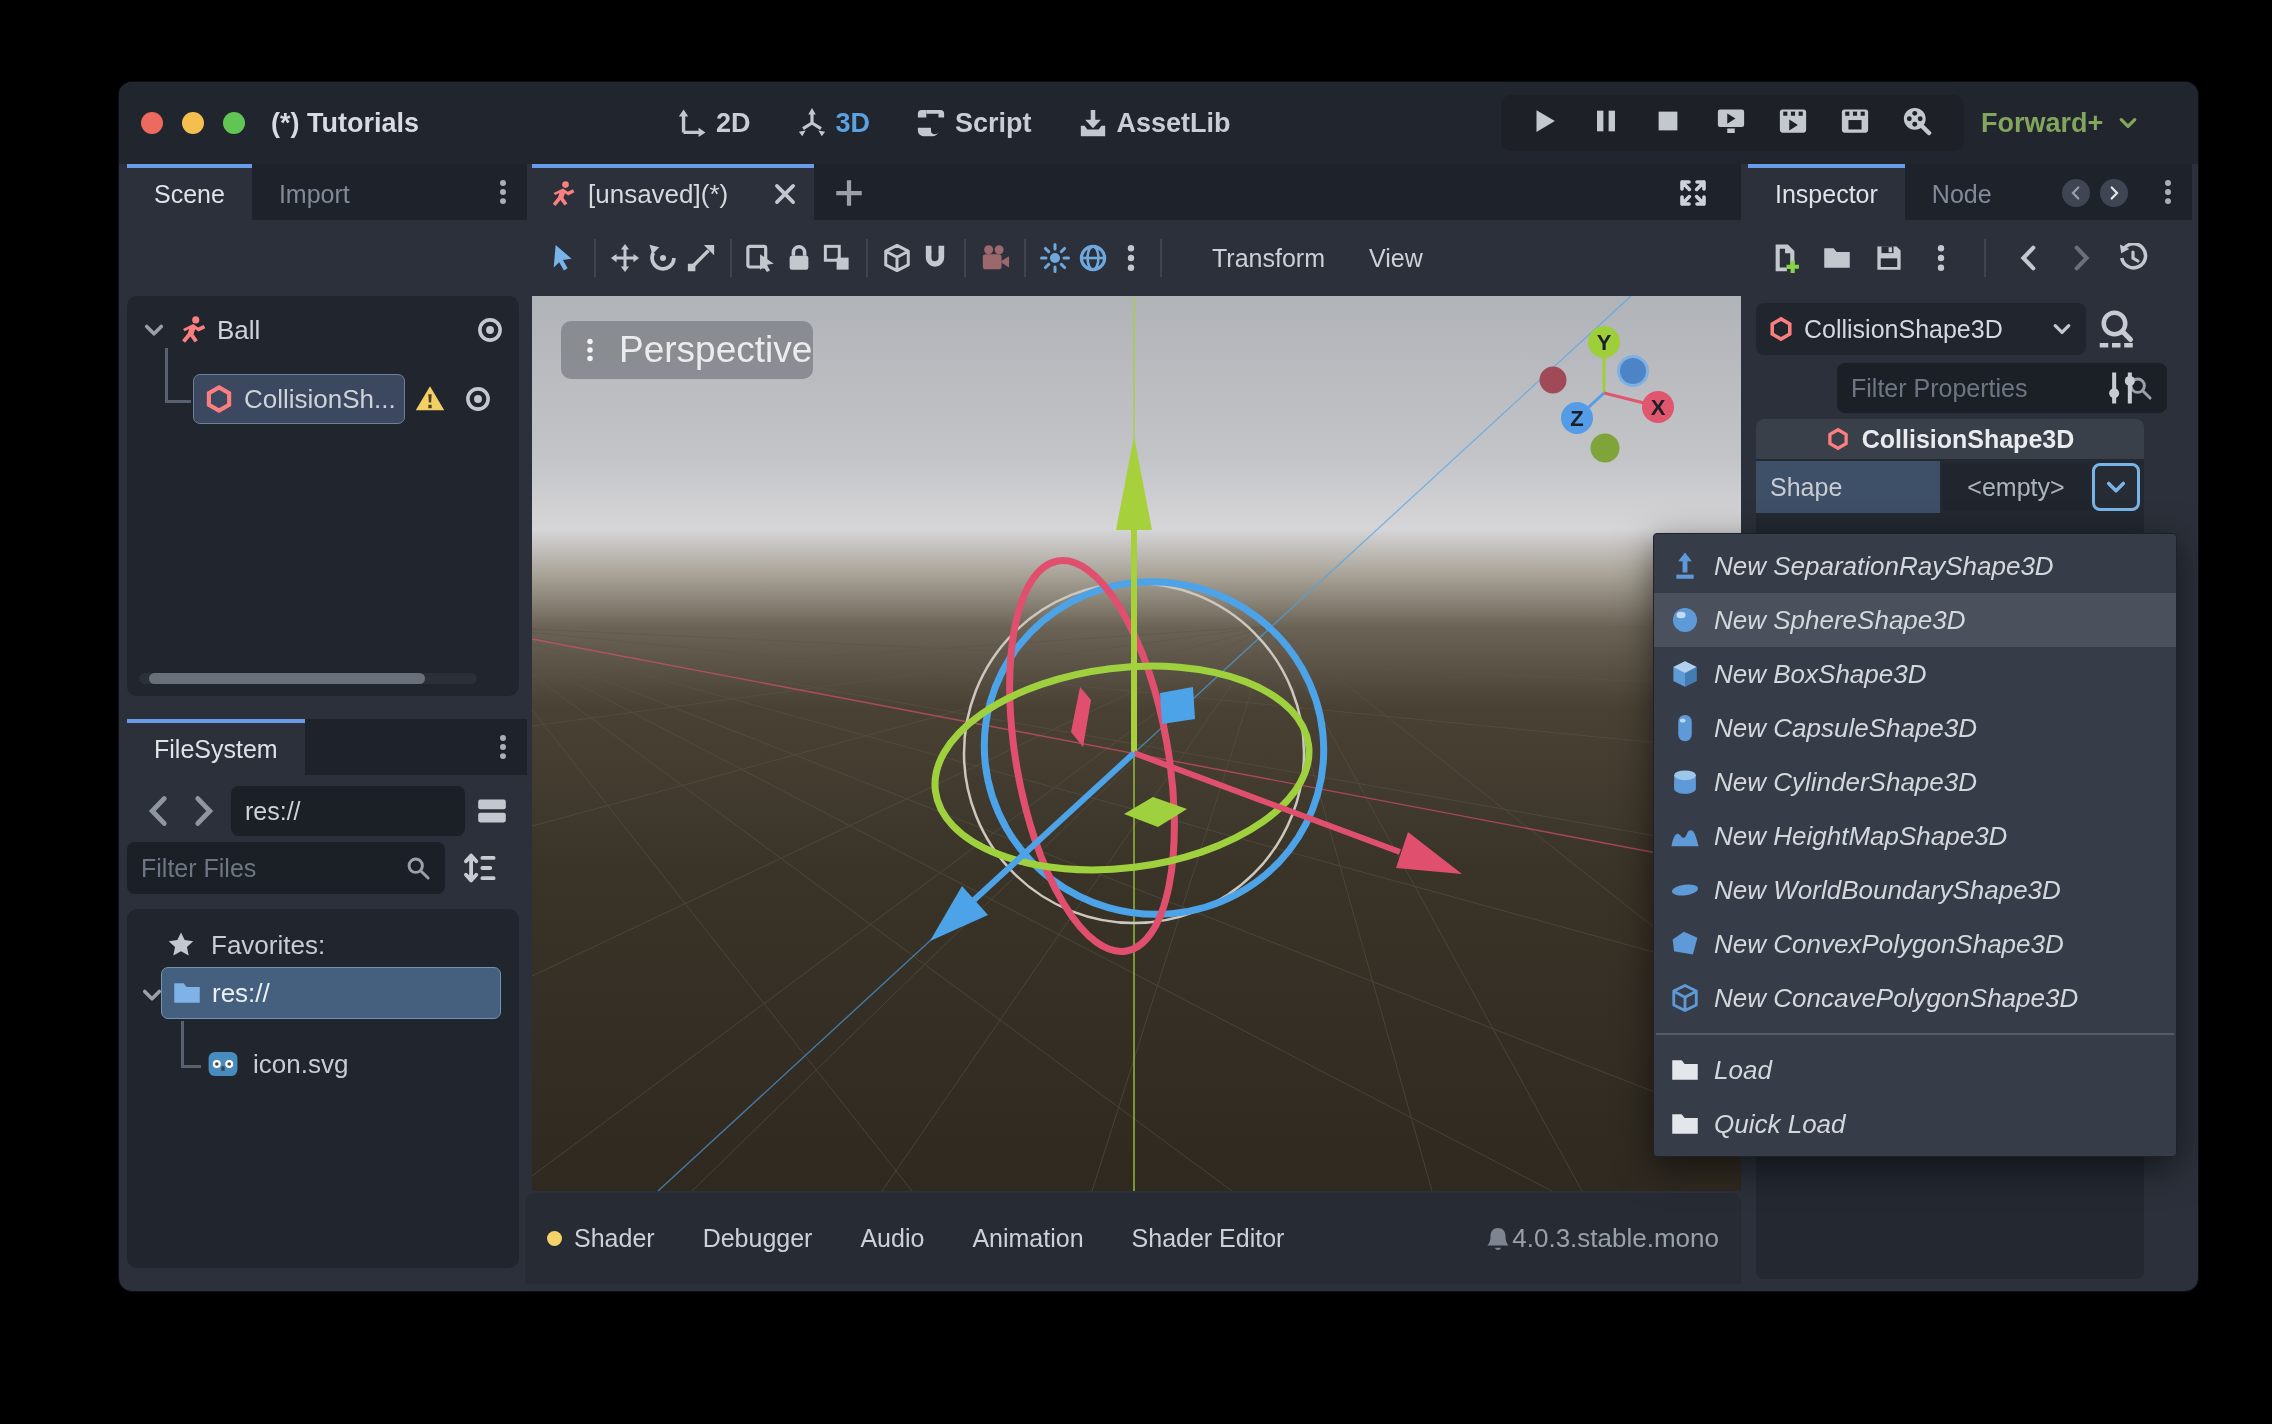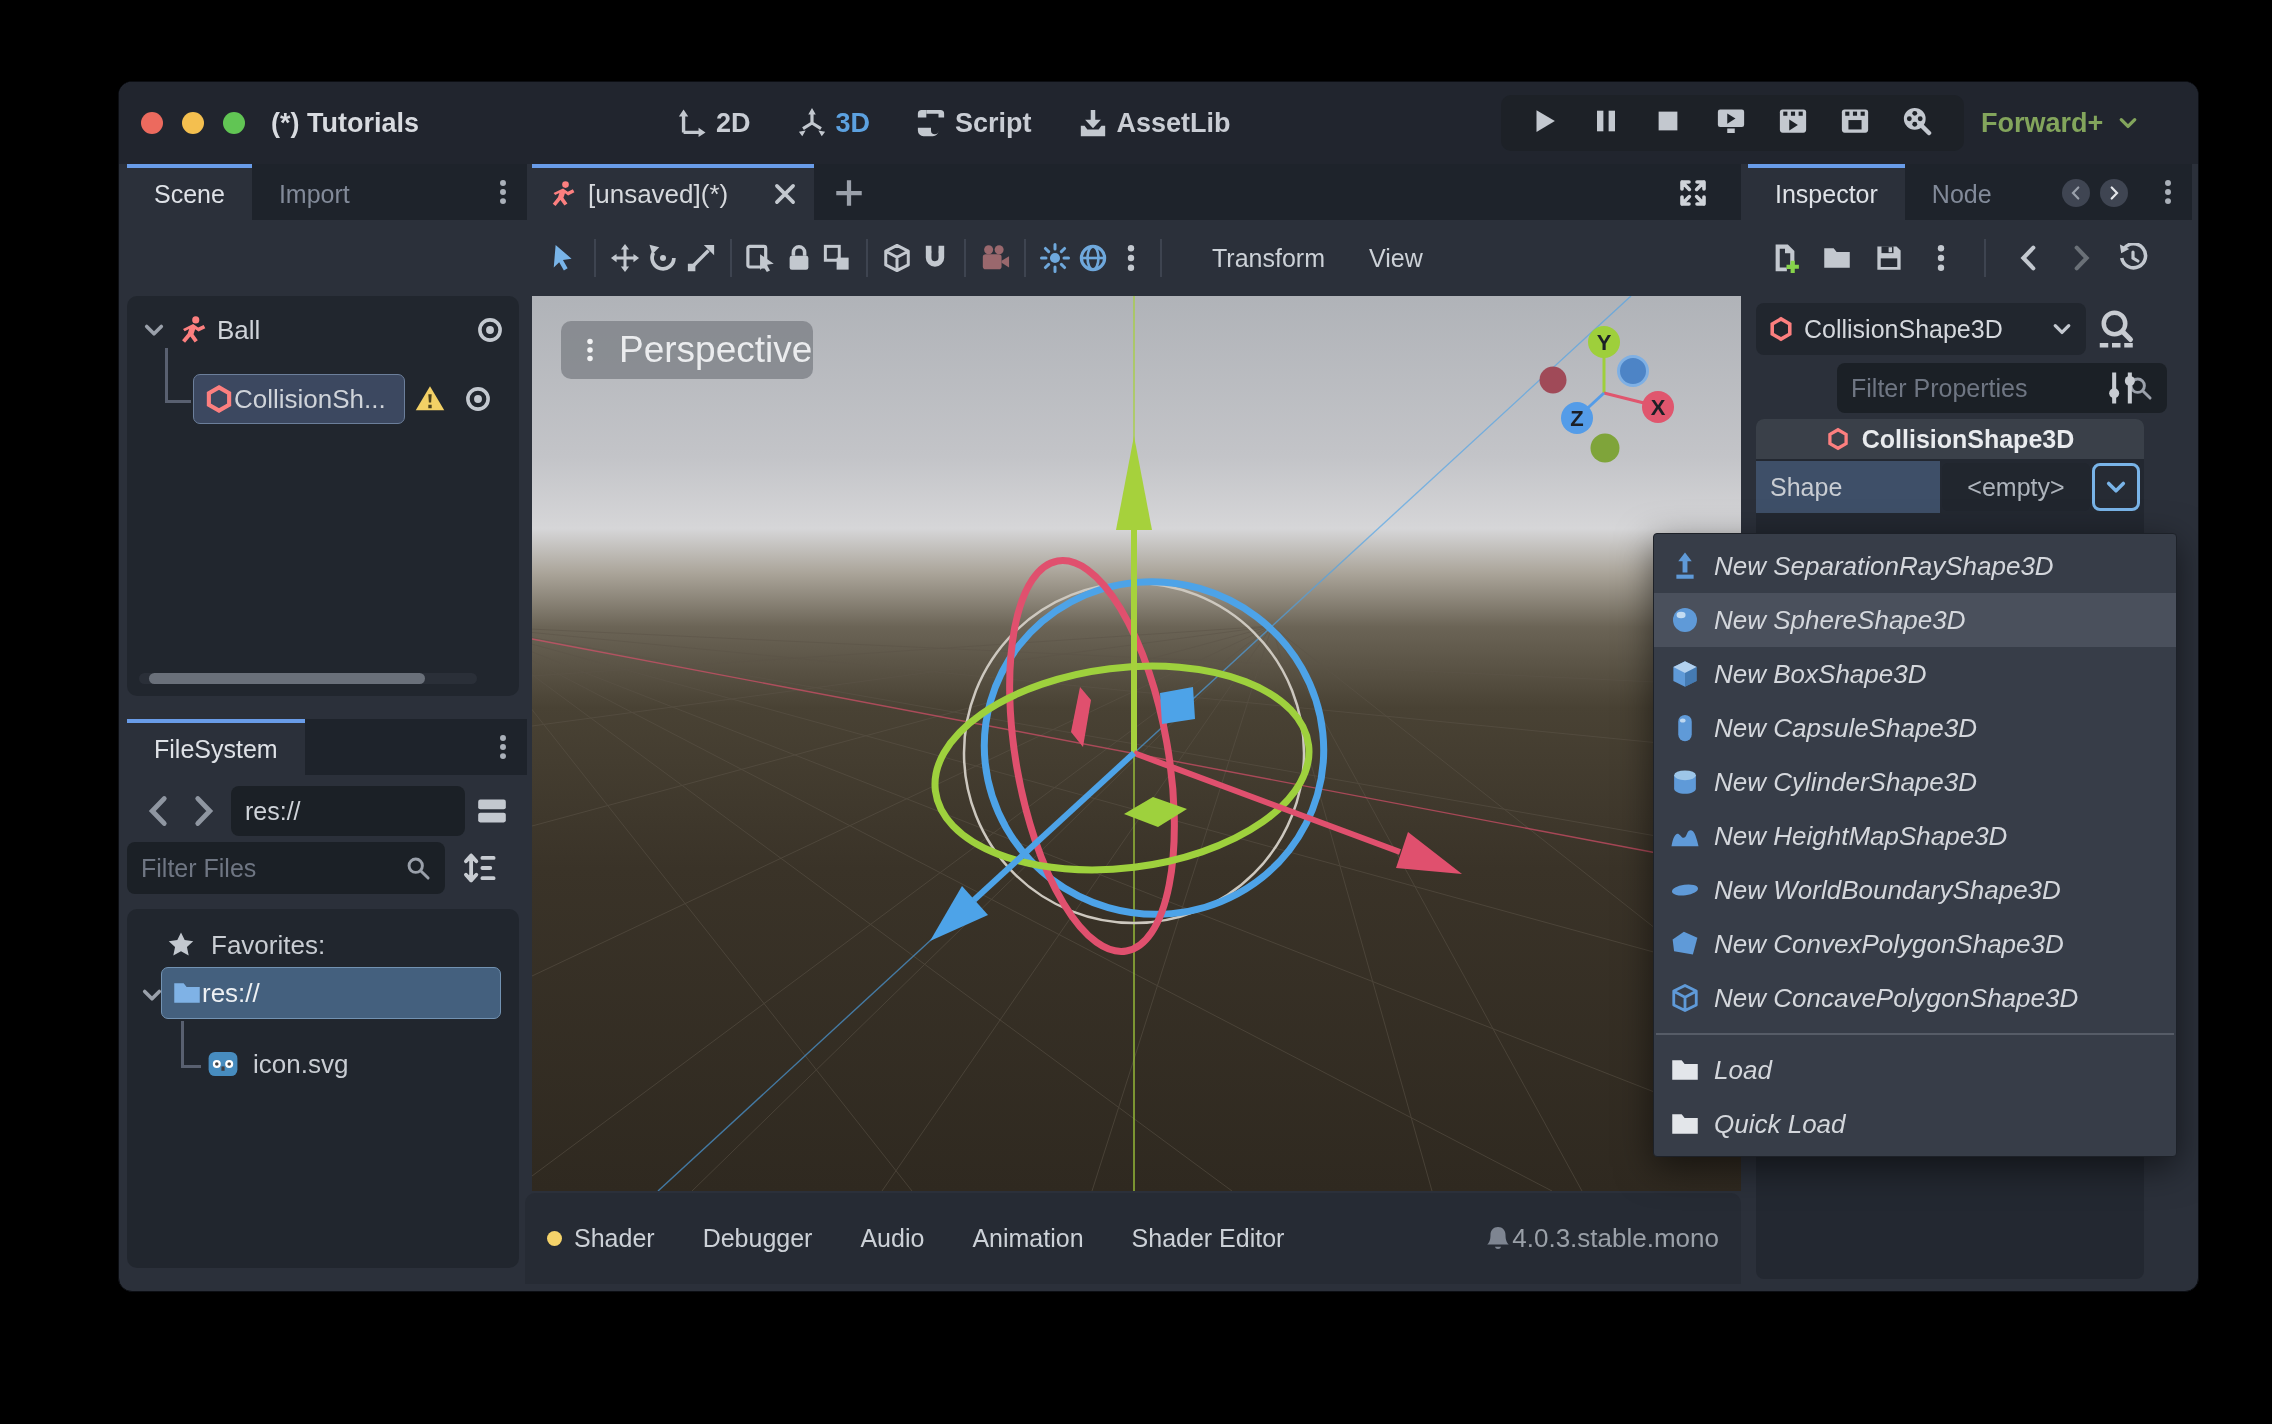--- a/index.html
+++ b/index.html
@@ -52,21 +52,21 @@
   
   .scene-tabstrip { left:8px; top:82px; width:400px; height:56px; }
   .scene-toolbar  { left:8px; top:138px; width:400px; height:76px; background:#2b303a; display:flex; align-items:center; padding-left:16px; gap:8px; }
   .scene-toolbar .gap { width:16px; }
   .scene-toolbar .field { width:120px; height:42px; padding:0 10px; }
   .scene-toolbar .field input { font-size:24px; }
   .scene-tree { left:8px; top:214px; width:392px; height:400px; }
   .tree-row { position:absolute; display:flex; align-items:center; }
   .tree-label { font-size:26px; color:#cfd3d9; white-space:nowrap; }
   .sel-pill { position:absolute; background:#3c4860; border:1px solid #6c7f9b; border-radius:7px;
-              display:flex; align-items:center; padding:0 10px; overflow:hidden; }
+              display:flex; align-items:center; padding:0 10px; gap:10px; overflow:hidden; }
   .elbow { position:absolute; background:#596070; }
   .scroll-track { position:absolute; background:#2a2f38; border-radius:6px; }
   .scroll-thumb { position:absolute; background:#6a707a; border-radius:6px; }
 
   
   .fs-tabstrip { left:8px; top:637px; width:400px; height:56px; }
   .fs-nav { left:8px; top:700px; width:400px; height:58px; display:flex; align-items:center; }
   .fs-nav .navbtn { width:36px; height:36px; color:#8f96a1; }
   .fs-nav .field { width:234px; height:50px; margin:0 10px; }
   .fs-filter { position:absolute; left:8px; top:760px; width:392px; height:52px; }
@@ -92,21 +92,21 @@
                display:flex; align-items:center; padding:0 16px; gap:16px; }
   .persp-btn .ic { width:26px; height:26px; color:#f2f3f4; }
   .persp-btn .lbl { color:#ebecee; font-size:37px; }
 
   
   .statusbar { position:absolute; left:406px; top:1111px; width:1216px; height:91px;
                background:#262b34; border-radius:10px 10px 0 0;
                display:flex; align-items:center; padding:0 22px; gap:48px; }
   .statusbar .litem { display:flex; align-items:center; gap:12px; color:#ccd1d7; font-size:25px; }
   .sb-dot { width:15px; height:15px; border-radius:50%; background:#f5d36a; }
-  .sb-right { margin-left:auto; display:flex; align-items:center; }
+  .sb-right { margin-left:auto; display:flex; align-items:flex-end; }
   .sb-right .ic { width:28px; height:28px; color:#7e8591; }
   .sb-version { color:#9aa0a8; font-size:26px; }
 
   
   .insp-tabstrip { left:1629px; top:82px; width:444px; height:56px; }
   .insp-body { position:absolute; left:1629px; top:138px; width:444px; height:1064px; background:#2b303a; }
   .circle-btn { position:absolute; top:15px; width:28px; height:28px; border-radius:50%; background:#3f4552;
                 display:flex; align-items:center; justify-content:center; }
   .circle-btn .ic { width:16px; height:16px; color:#9aa1ab; }
   .circle-btn.lit .ic { color:#e3e6ea; }

